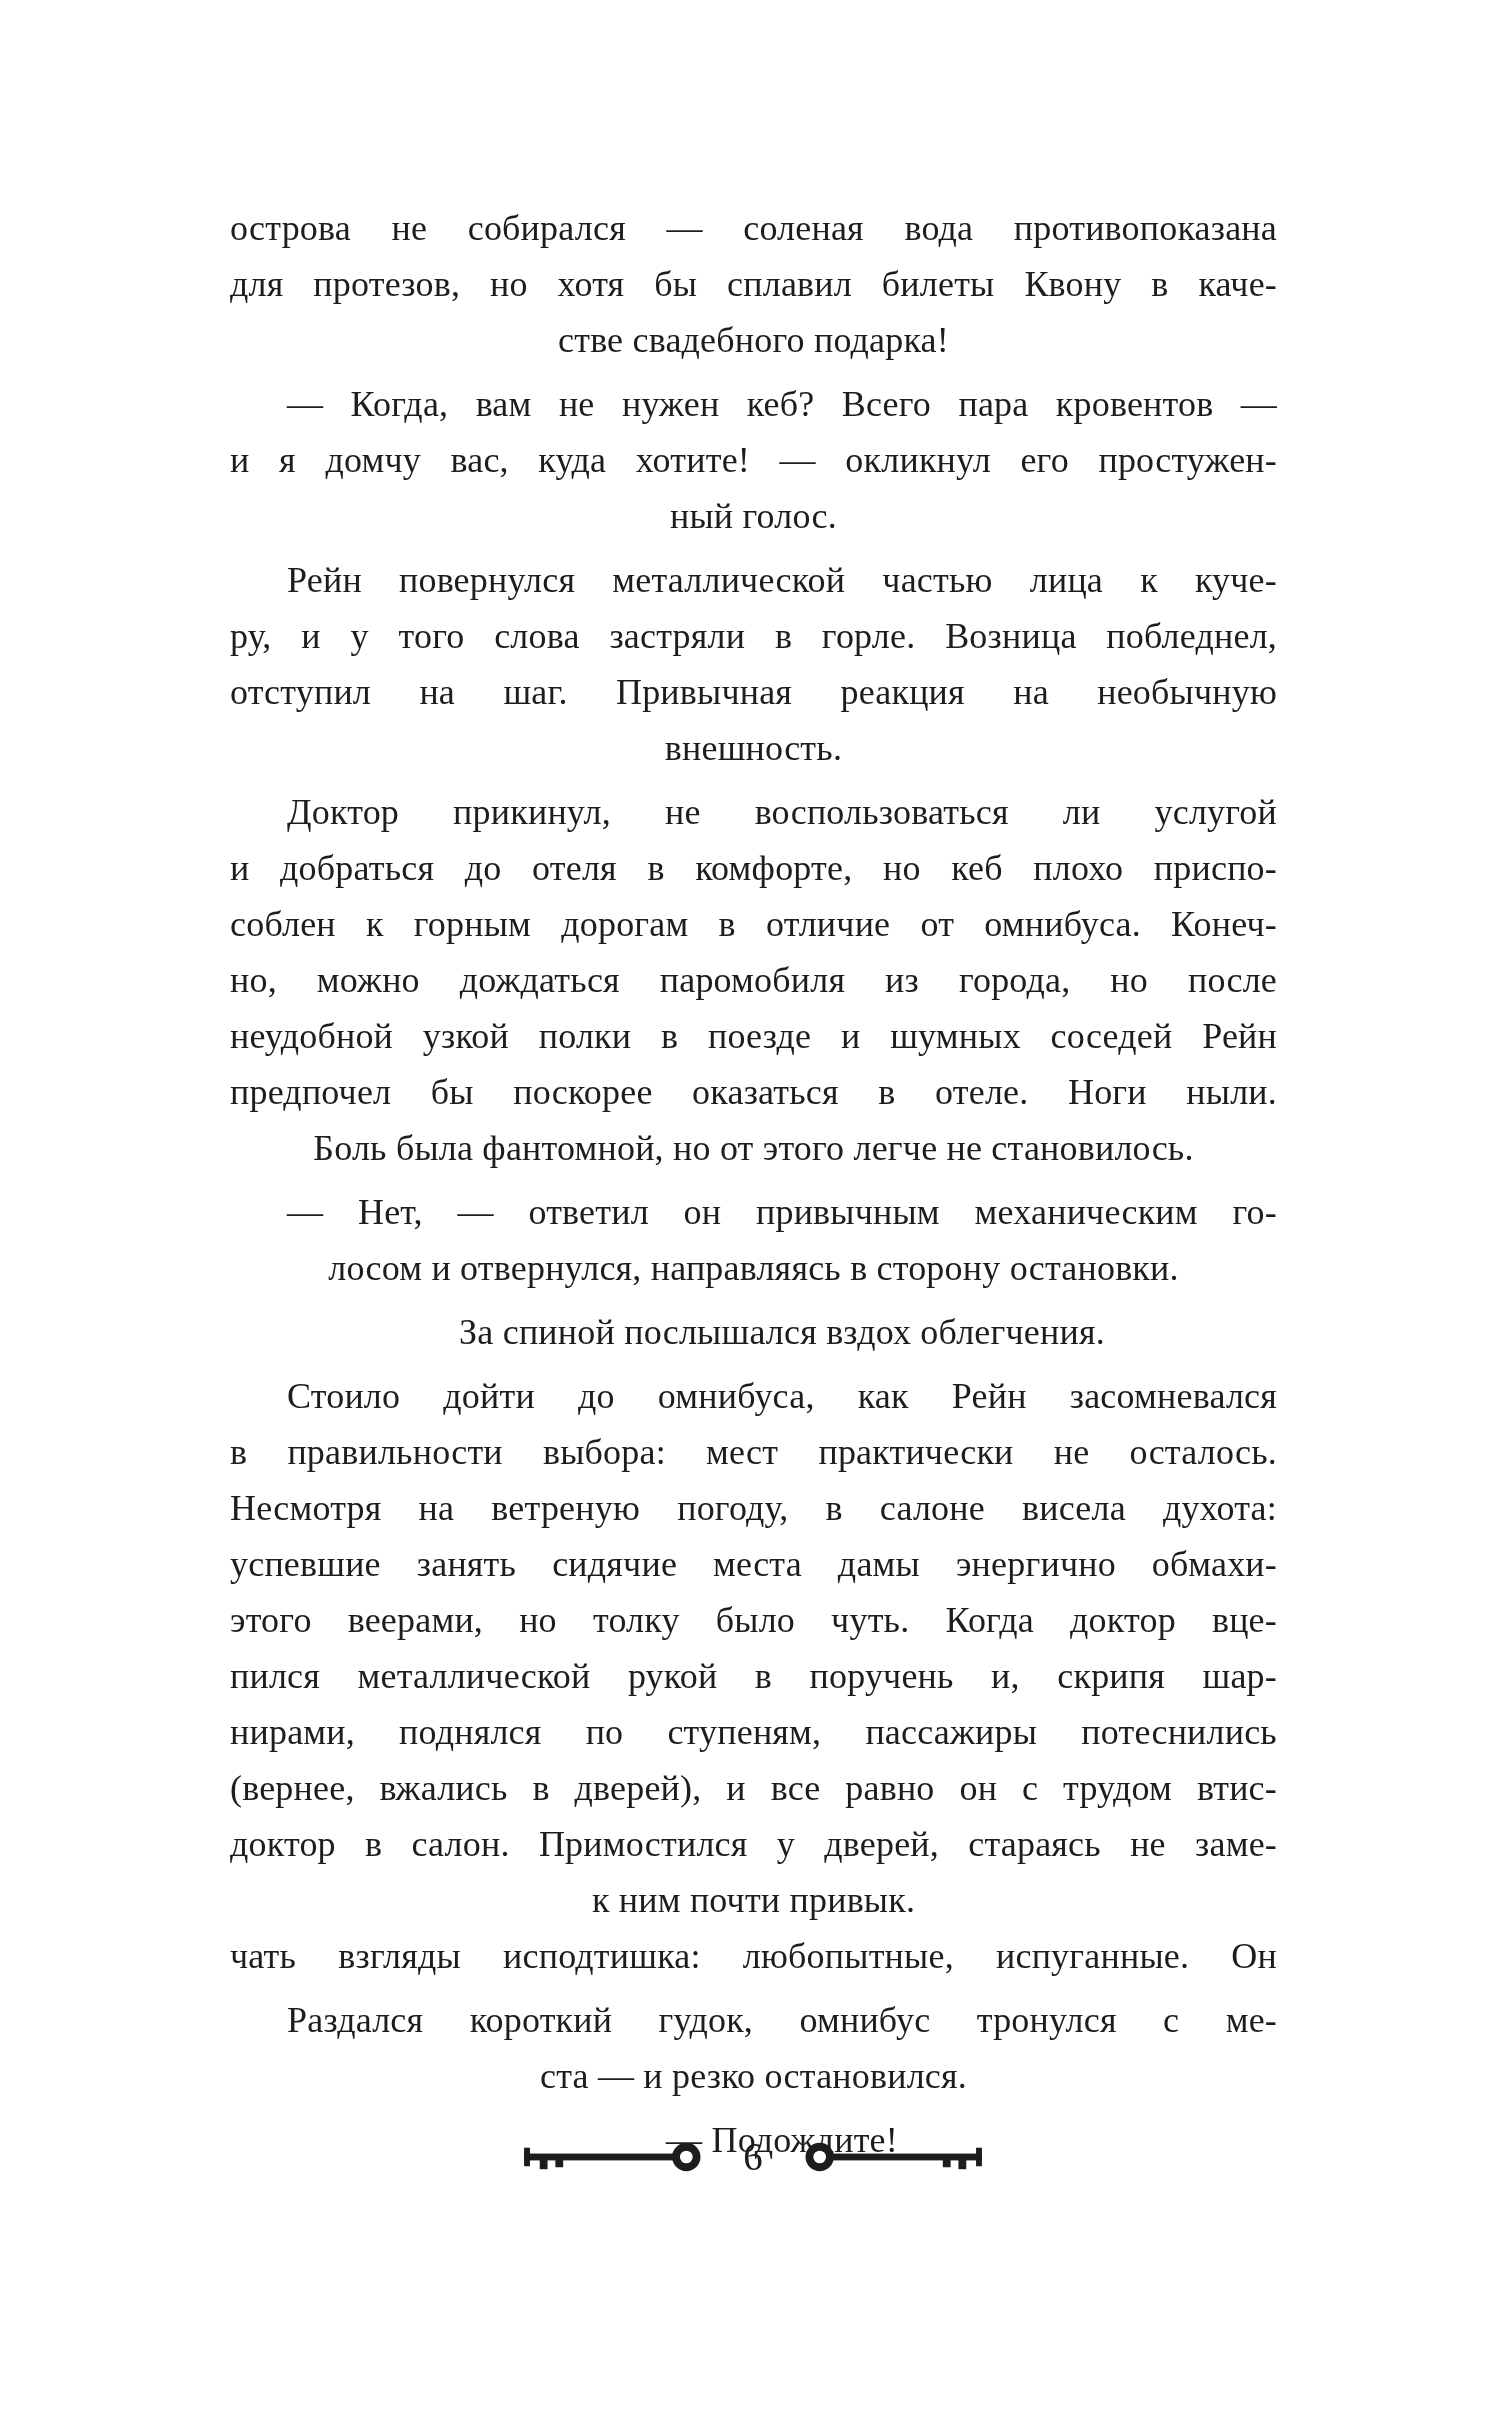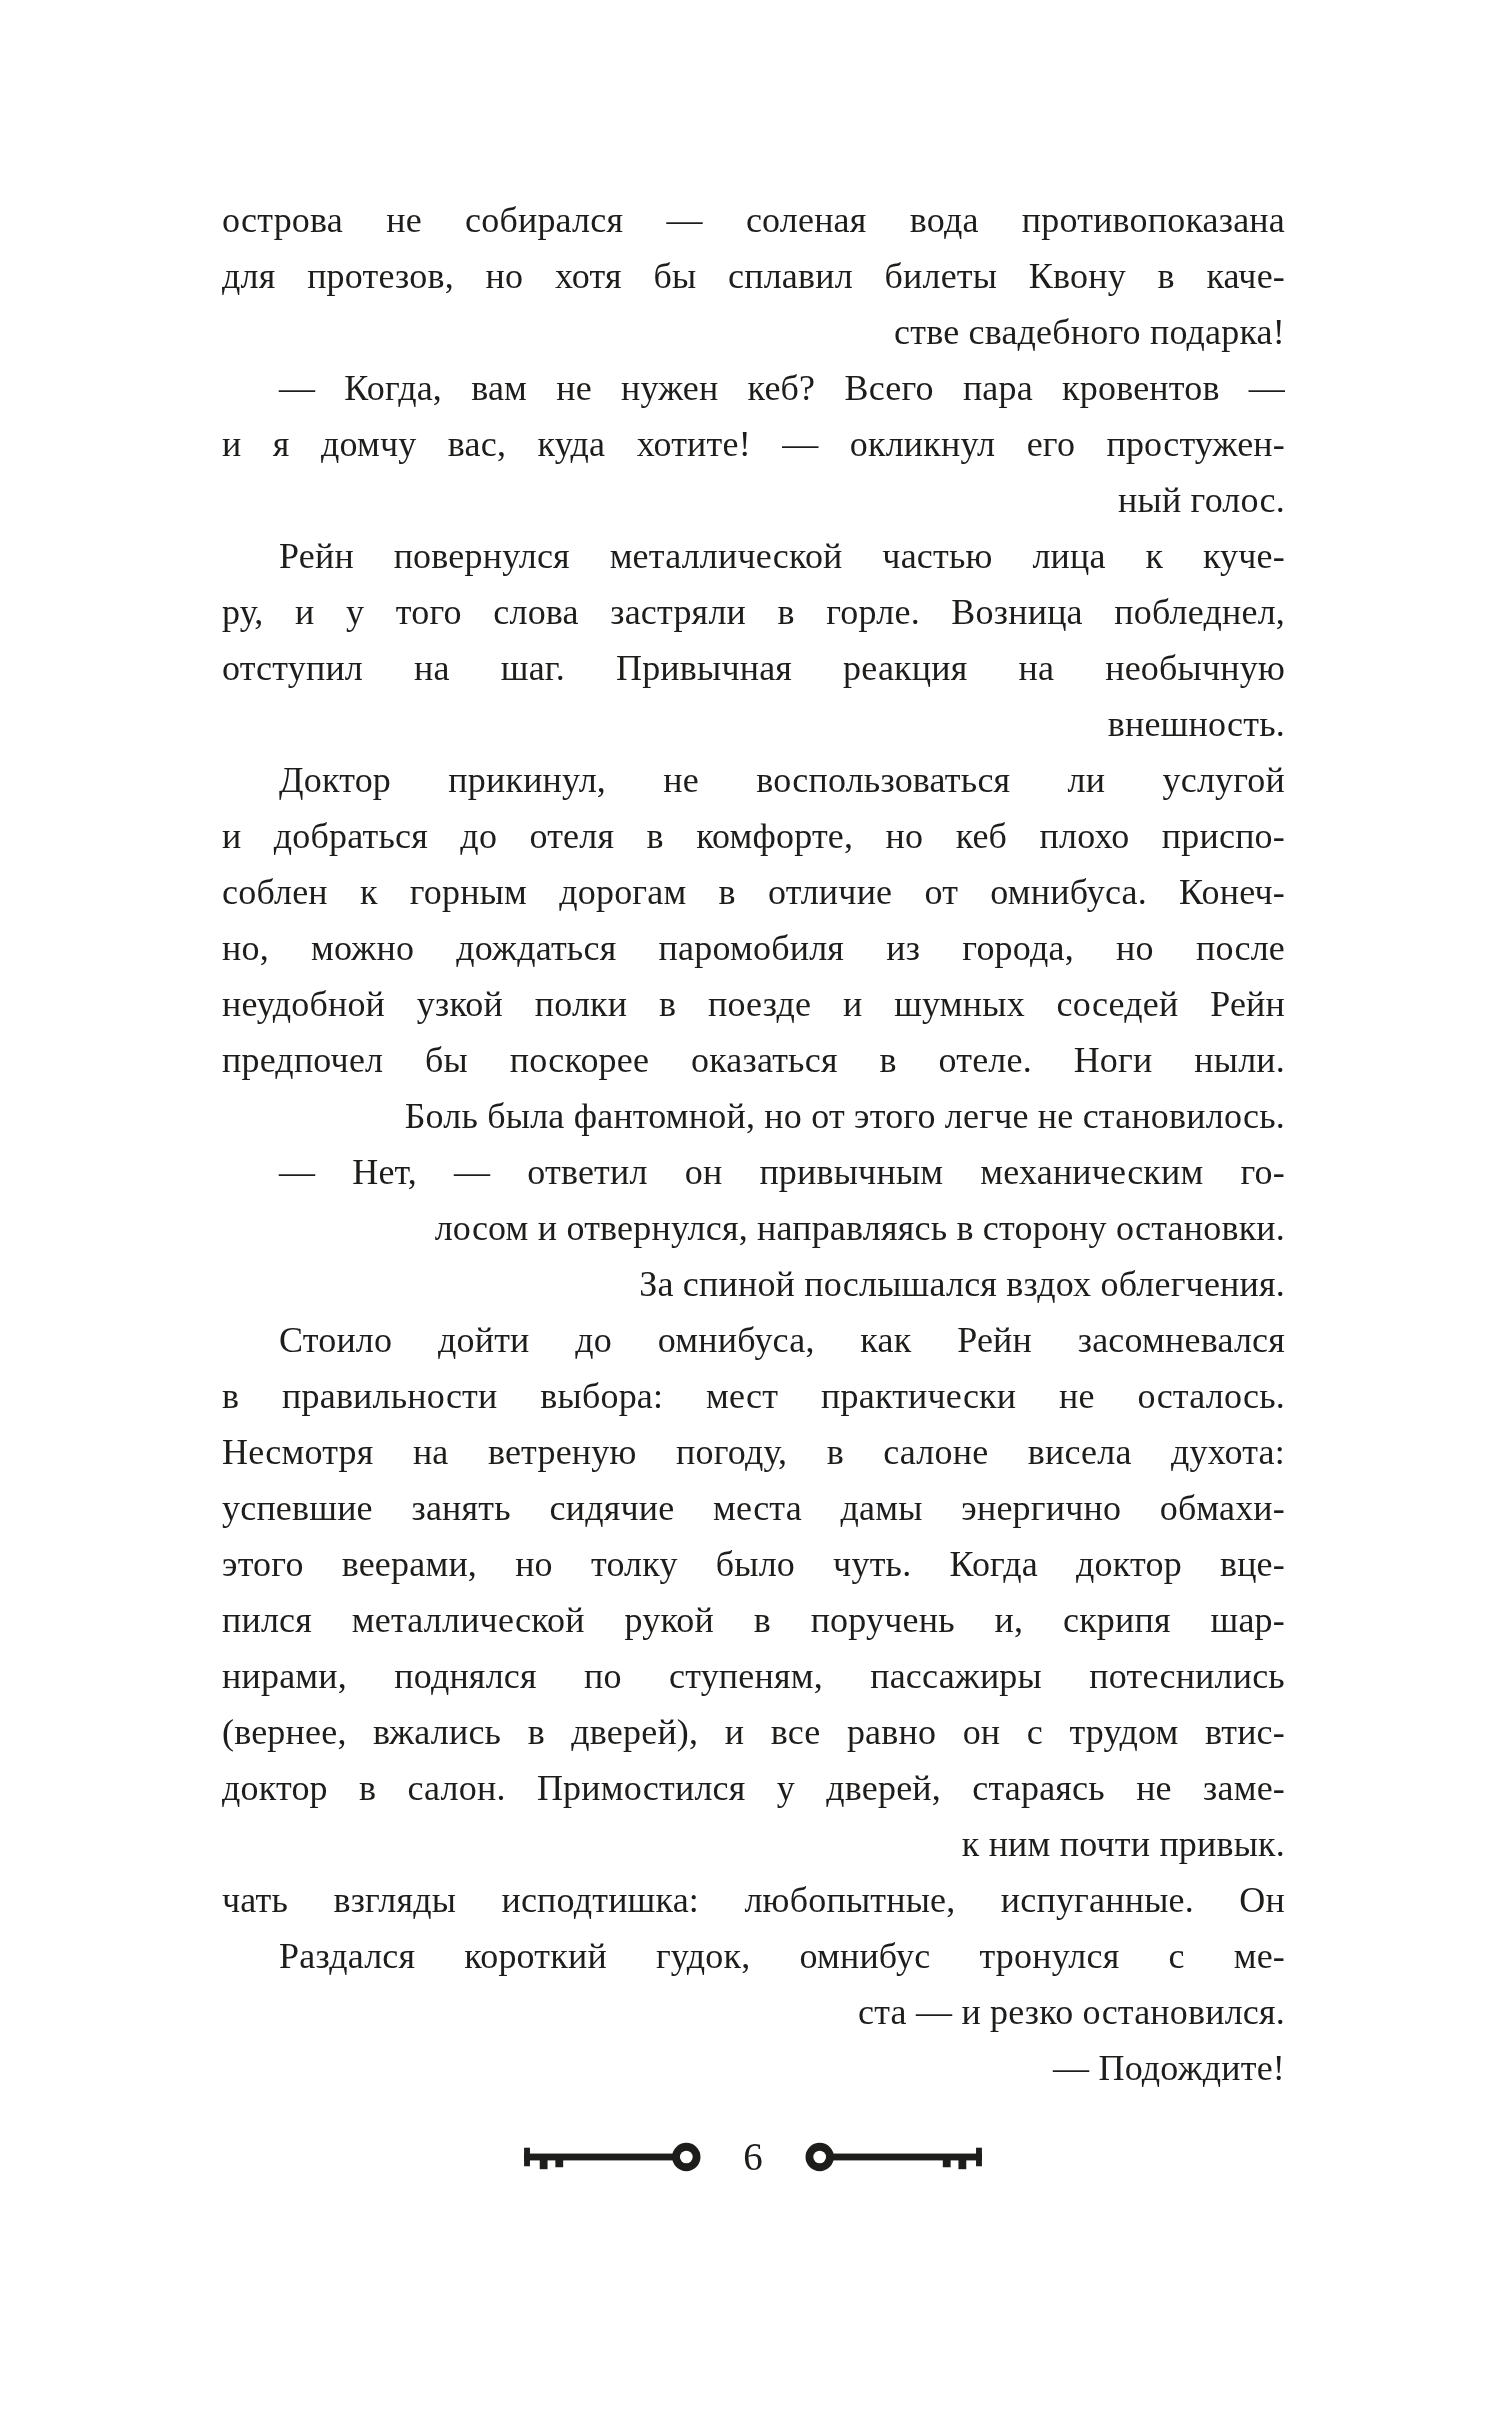--- a/index.html
+++ b/index.html
@@ -15,27 +15,27 @@
     font-family: "Liberation Serif", "DejaVu Serif", serif;
     overflow: hidden;
   }
   .text-block {
     position: absolute;
     left: 222px;
     top: 192px;
     width: 1063px;
   }
   .paragraph {
-    margin: 0;
+    margin: 8px;
     padding: 0;
   }
   .line {
     font-size: 36px;
     line-height: 56px;
-    text-align: right;
+    text-align: center;
     letter-spacing: 0.2px;
   }
   .line.just {
     text-align: justify;
     text-align-last: justify;
   }
   .line.indent {
     text-indent: 57px;
   }
   .page-footer {

